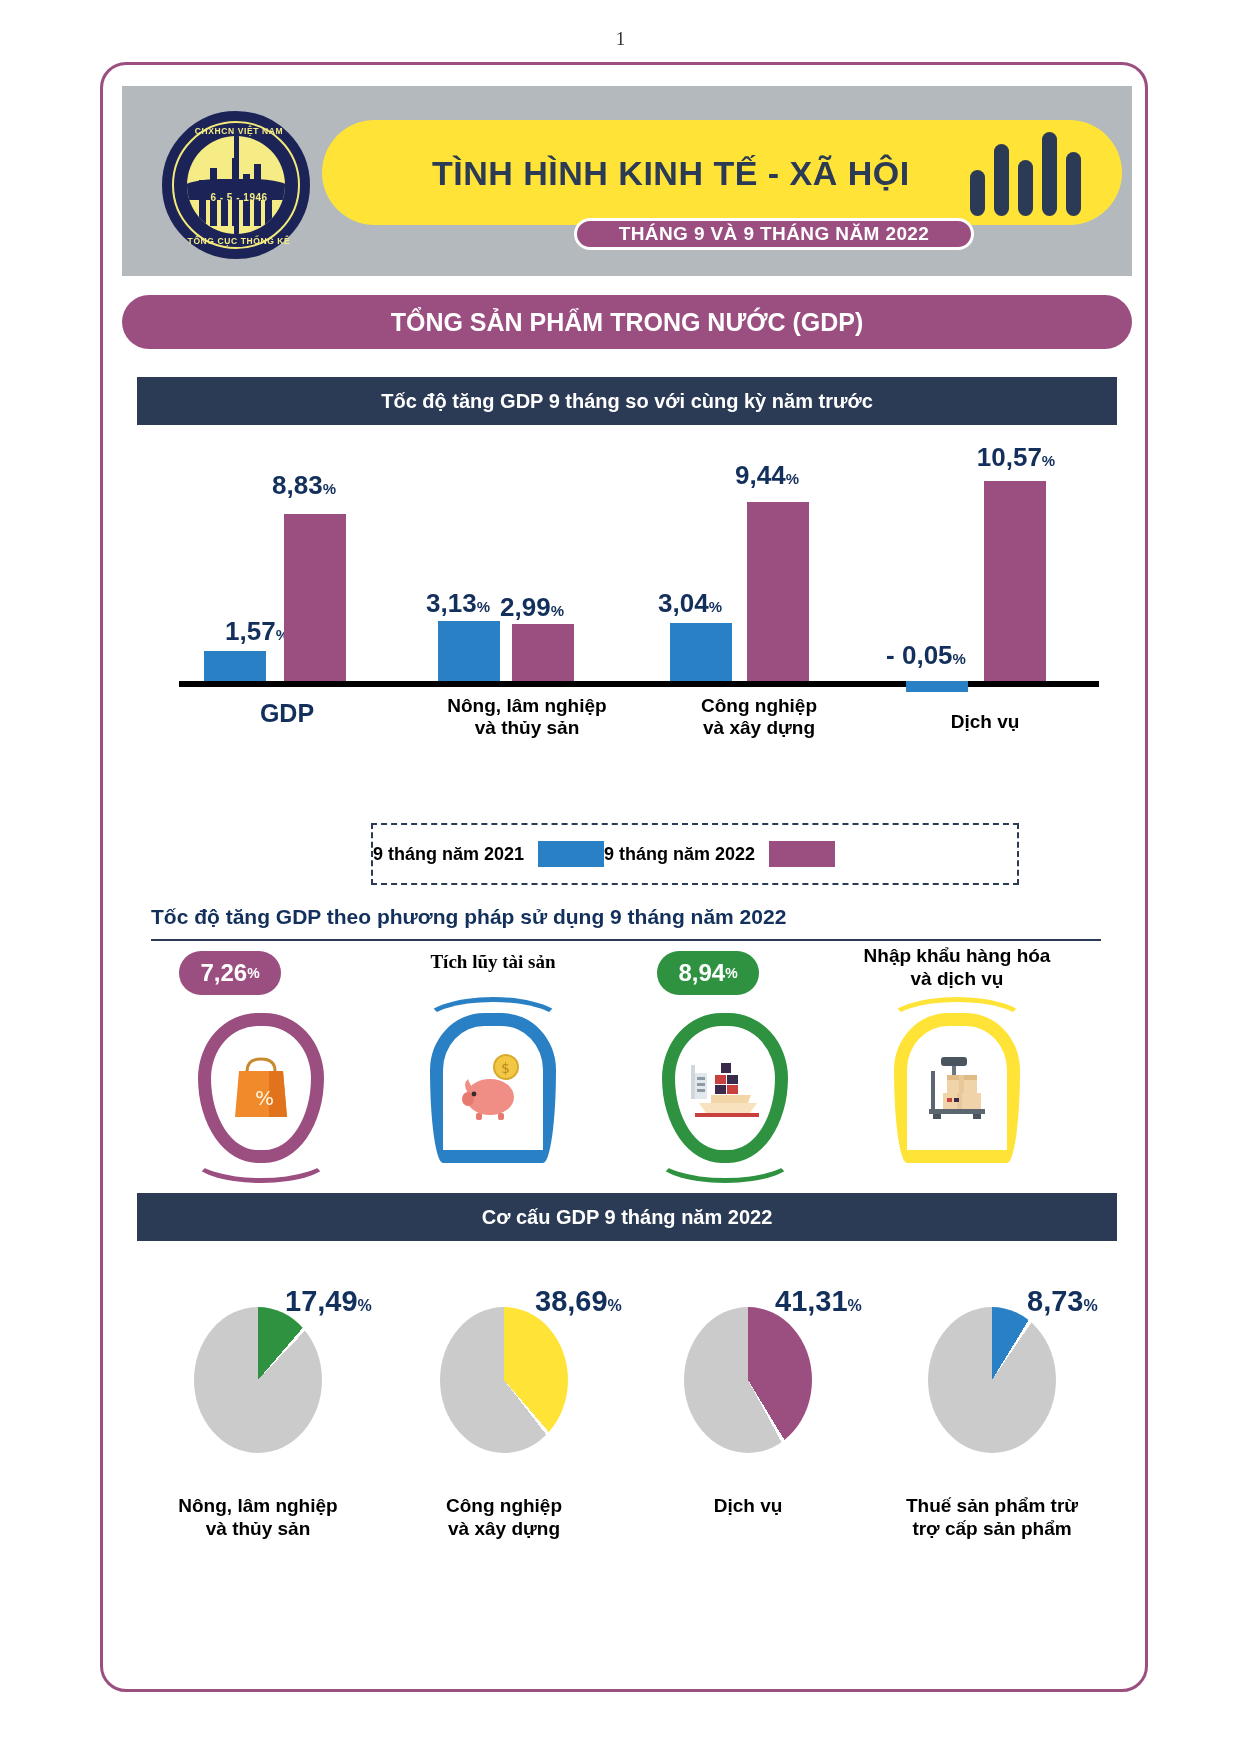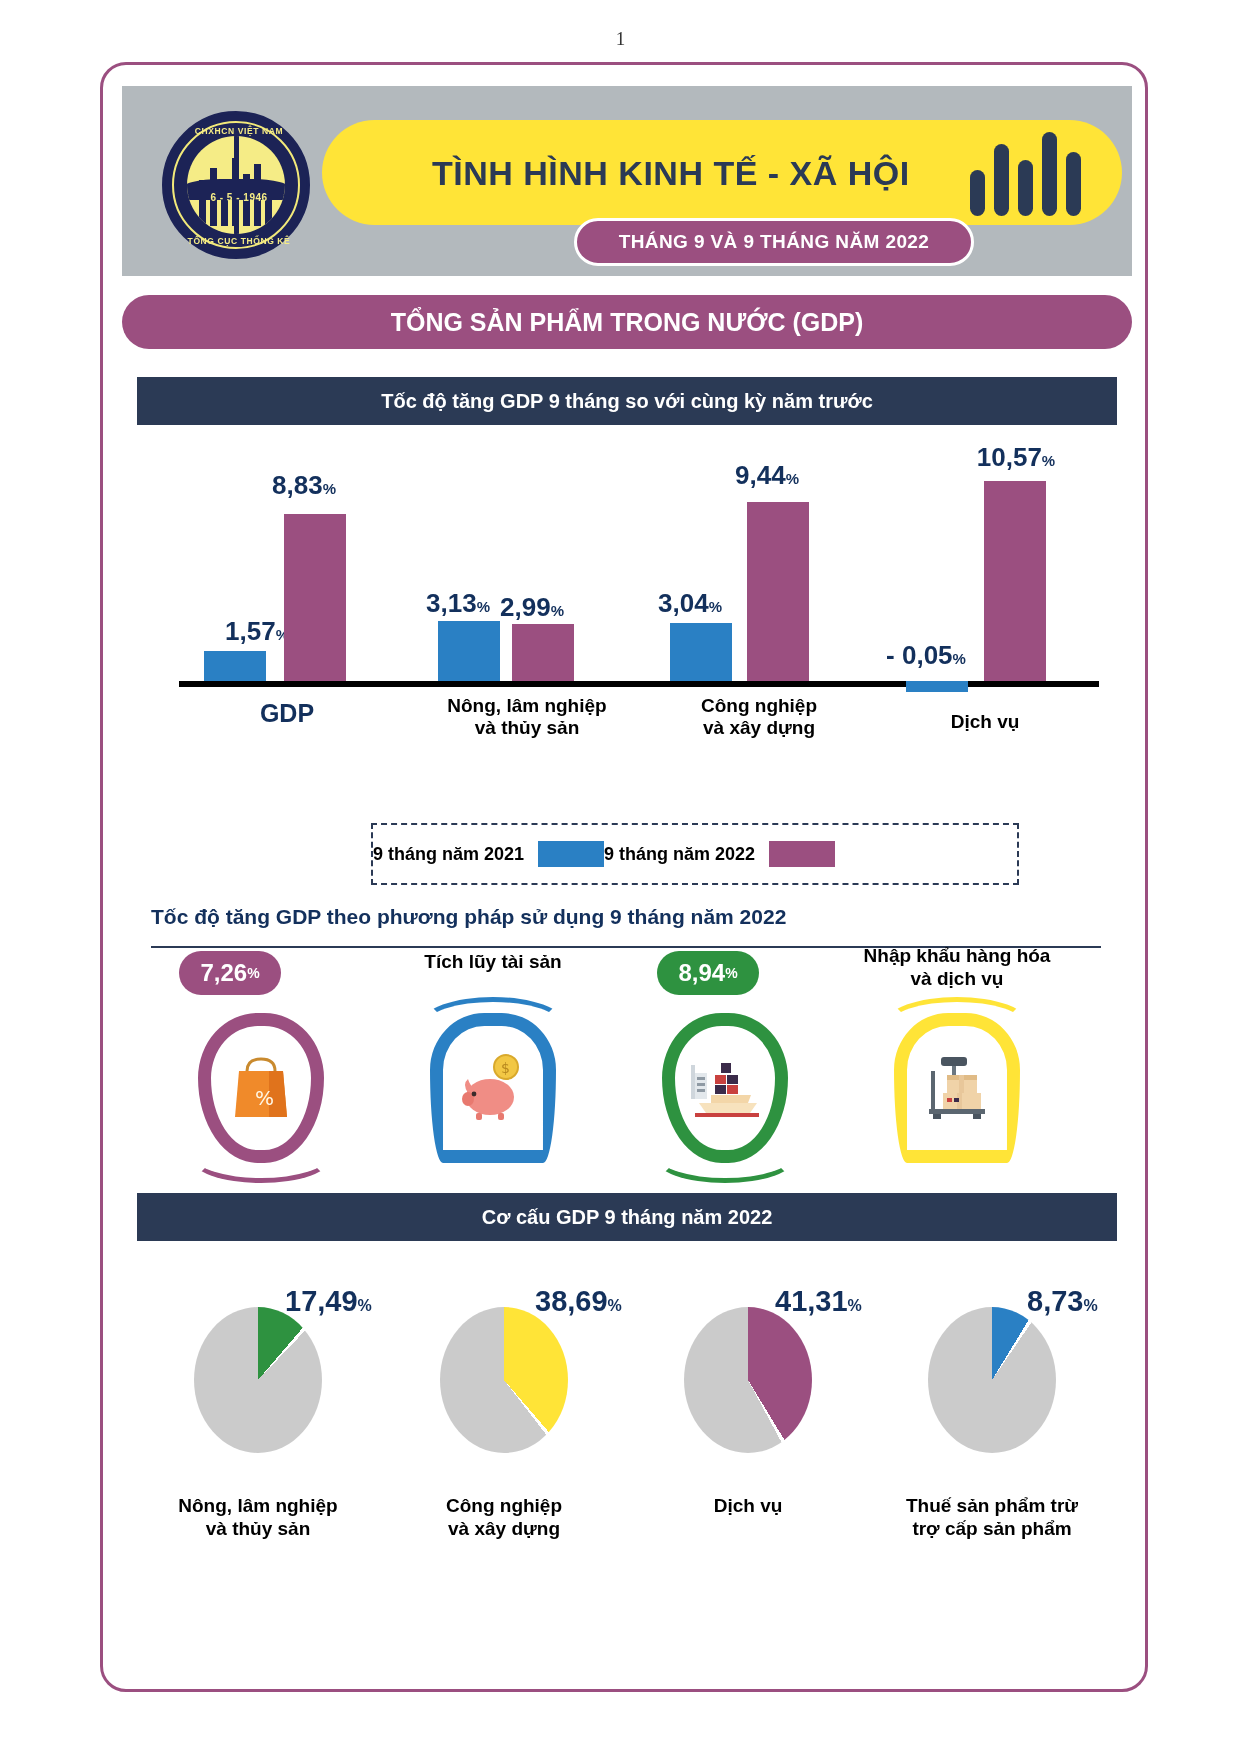--- a/index.html
+++ b/index.html
@@ -90,21 +90,21 @@
   }
   .mini-bars {
     position: absolute; right: 40px; top: 12px; height: 84px; width: 112px;
   }
   .mini-bars i {
     position: absolute; bottom: 0; width: 15px; border-radius: 8px;
     background: #2b3a55; display: block;
   }
   .month-pill {
     position: absolute; left: 452px; top: 132px;
-    width: 400px; height: 48px;
+    width: 400px; height: 32px;
     background: #9b4f80;
     border: 3px solid #fff;
     border-radius: 26px;
     display: flex; align-items: center; justify-content: center;
   }
   .month-pill span {
     color: #fff; font-size: 19px; font-weight: bold; letter-spacing: .4px;
   }
   
   .gdp-pill {
@@ -156,21 +156,21 @@
   }
   .legend .item { display: flex; align-items: center; gap: 14px; }
   .legend .item span { font-size: 18px; font-weight: bold; color: #000; }
   .legend .swatch { width: 66px; height: 26px; display: block; }
   .swatch.blue { background: #2a80c4; }
   .swatch.purple { background: #9b4f80; }
   
   .mid-title {
     position: absolute; left: 48px; top: 840px; width: 950px;
     font-size: 21px; font-weight: bold; color: #13305c;
-    border-bottom: 2px solid #2b3a55; padding-bottom: 17px;
+    border-bottom: 2px solid #2b3a55; padding-bottom: 10px;
   }
   .pod { position: absolute; top: 880px; width: 232px; height: 280px; }
   .pin {
     position: absolute; left: 50%; top: 68px; transform: translateX(-50%);
     width: 126px; height: 150px;
     border: 13px solid #ccc;
     border-radius: 50% 50% 50% 50% / 46% 46% 60% 60%;
     background: #fff;
   }
   .pin.drop { border-radius: 50% 50% 12% 12% / 44% 44% 72% 72%; }
@@ -353,21 +353,21 @@
         <path d="M38 16 h14 l4 46 h-18 z" fill="#e0731c"></path>
         <text x="24" y="50" font-size="20" fill="#fff7e6" font-family="DejaVu Sans, sans-serif">%</text>
       </svg>
     </div>
     <div class="podlabel" style="left:-9px;top:252px;">
       <div>Tiêu dùng cuối cùng</div>
     </div>
   </div>
 
   <div class="pod" style="left:274px;">
-    <div class="podlabel" style="left:-9px;top:6px;">
+    <div class="podlabel" style="left:-9px;top:6px;font-family:Liberation Serif, serif;">
       <div>Tích lũy tài sản</div>
     </div>
     <div class="arc top" style="border-color:#2a80c4;"></div>
     <div class="pin drop" style="border-color:#2a80c4;">
       <svg class="icon-art" width="74" height="70" viewBox="0 0 74 70">
         <circle cx="50" cy="14" r="12" fill="#f2c744" stroke="#d9a92c" stroke-width="2"></circle>
         <text x="45" y="20" font-size="14" fill="#b8891f" font-family="DejaVu Sans, sans-serif">$</text>
         <ellipse cx="34" cy="44" rx="24" ry="18" fill="#f08d85"></ellipse>
         <path d="M12 40 q-6-9 0-14 q2 7 6 8 z" fill="#f08d85"></path>
         <ellipse cx="12" cy="46" rx="6" ry="7" fill="#e8796f"></ellipse>

